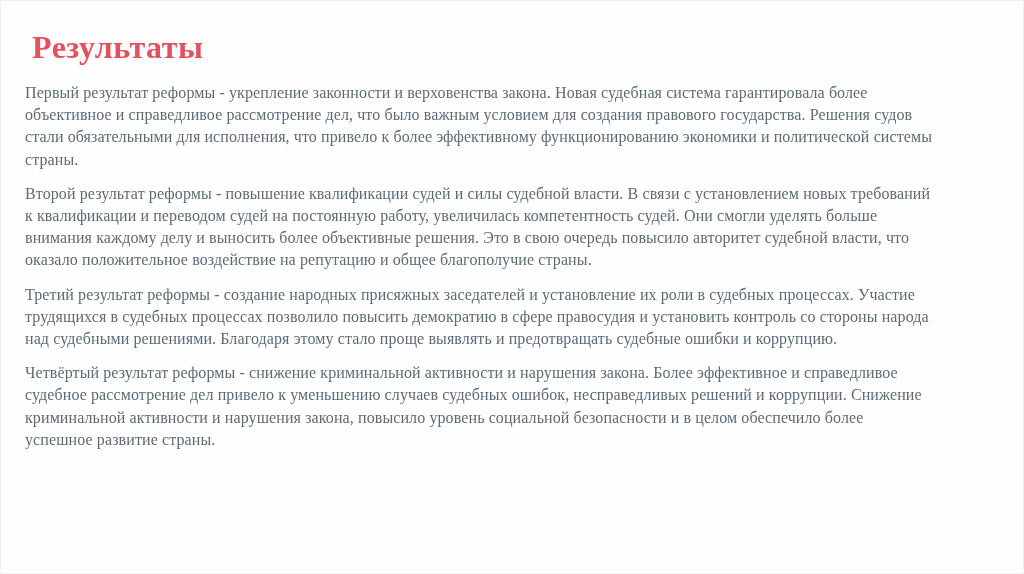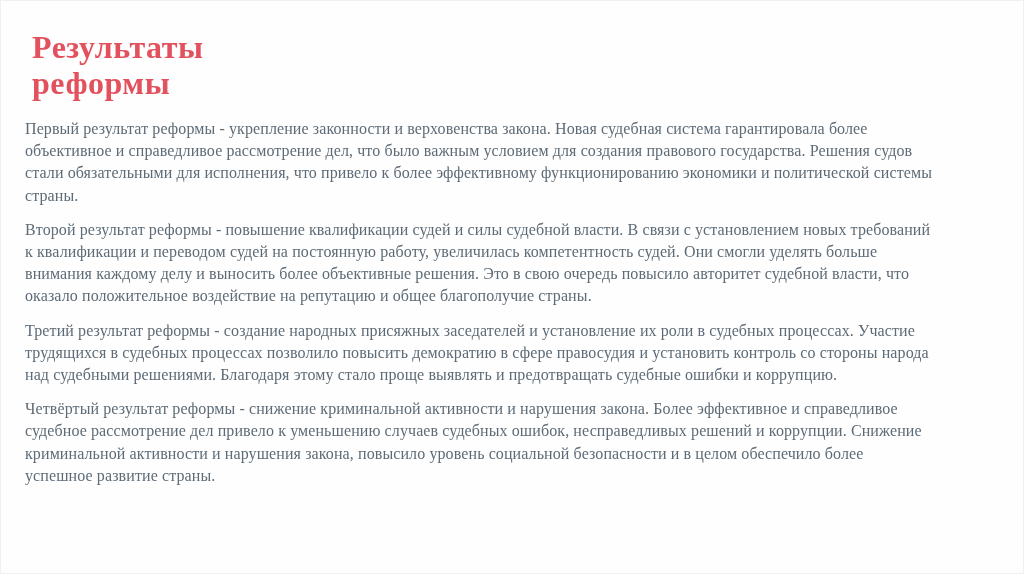--- a/index.html
+++ b/index.html
@@ -39,21 +39,20 @@
     padding: 0;
     text-align: left;
   }
 </style>
 </head>
 <body>
 
 <div class="slide" style="background: rgb(255, 254, 254); border-color: rgb(240, 240, 240);">
   <h1 class="slide-title" style="color: rgb(226, 82, 94);">
     <span class="line">Результаты</span>
-    <span class="line">реформы</span>
   </h1>
   <div class="slide-body" style="color: rgb(93, 107, 118);">
     <p>Первый результат реформы - укрепление законности и верховенства закона. Новая судебная система гарантировала более объективное и справедливое рассмотрение дел, что было важным условием для создания правового государства. Решения судов стали обязательными для исполнения, что привело к более эффективному функционированию экономики и политической системы страны.</p>
     <p>Второй результат реформы - повышение квалификации судей и силы судебной власти. В связи с установлением новых требований к квалификации и переводом судей на постоянную работу, увеличилась компетентность судей. Они смогли уделять больше внимания каждому делу и выносить более объективные решения. Это в свою очередь повысило авторитет судебной власти, что оказало положительное воздействие на репутацию и общее благополучие страны.</p>
     <p>Третий результат реформы - создание народных присяжных заседателей и установление их роли в судебных процессах. Участие трудящихся в судебных процессах позволило повысить демократию в сфере правосудия и установить контроль со стороны народа над судебными решениями. Благодаря этому стало проще выявлять и предотвращать судебные ошибки и коррупцию.</p>
     <p>Четвёртый результат реформы - снижение криминальной активности и нарушения закона. Более эффективное и справедливое судебное рассмотрение дел привело к уменьшению случаев судебных ошибок, несправедливых решений и коррупции. Снижение криминальной активности и нарушения закона, повысило уровень социальной безопасности и в целом обеспечило более успешное развитие страны.</p>
   </div>
 </div>
 
 </body></html>

